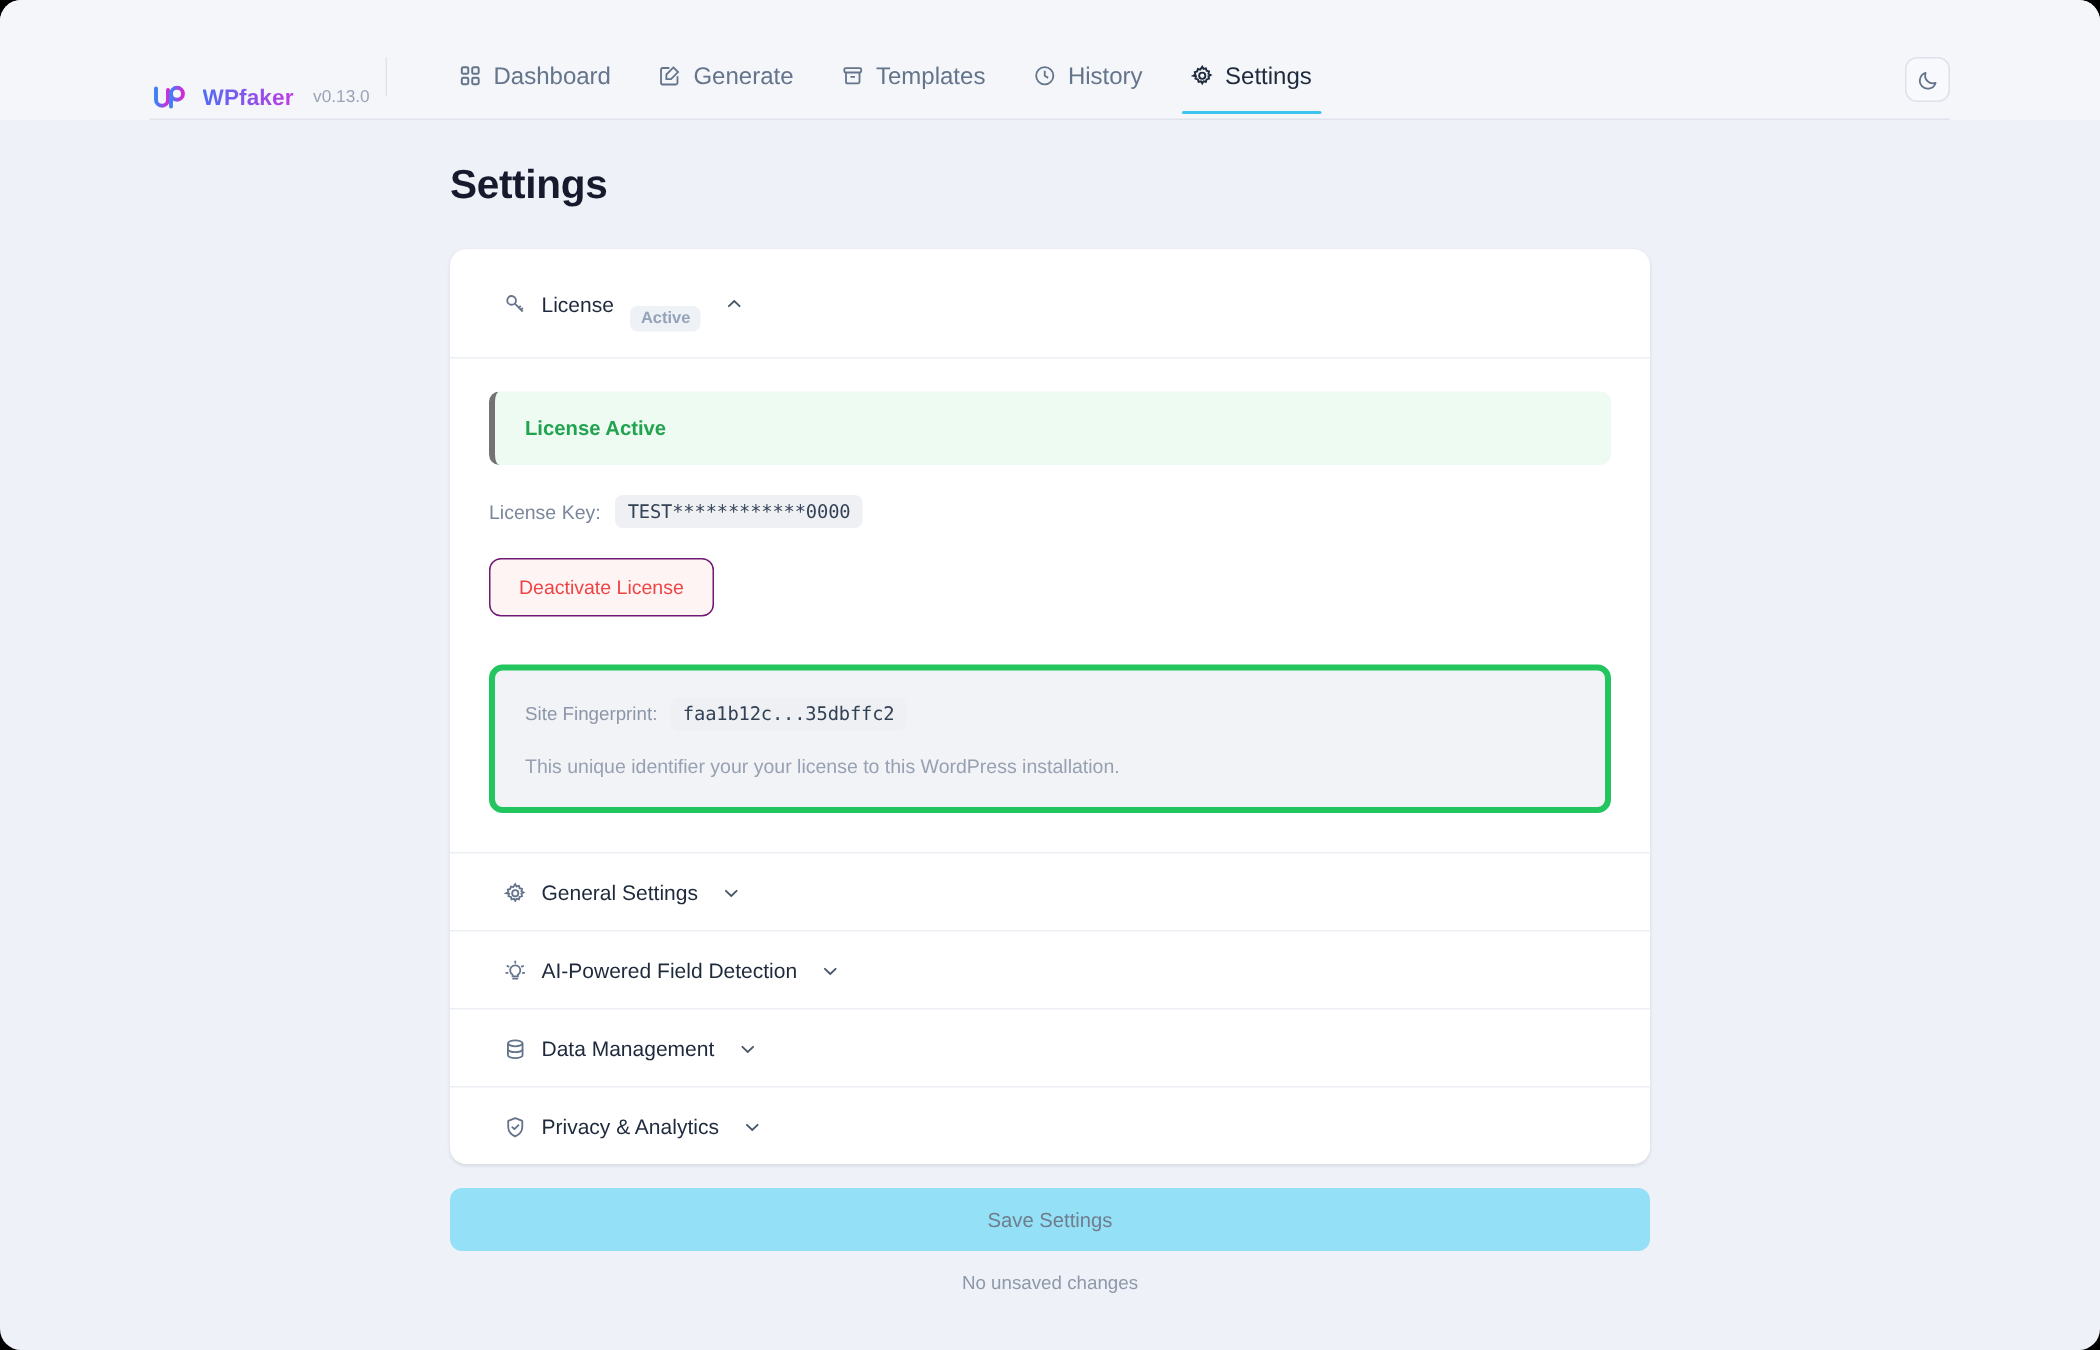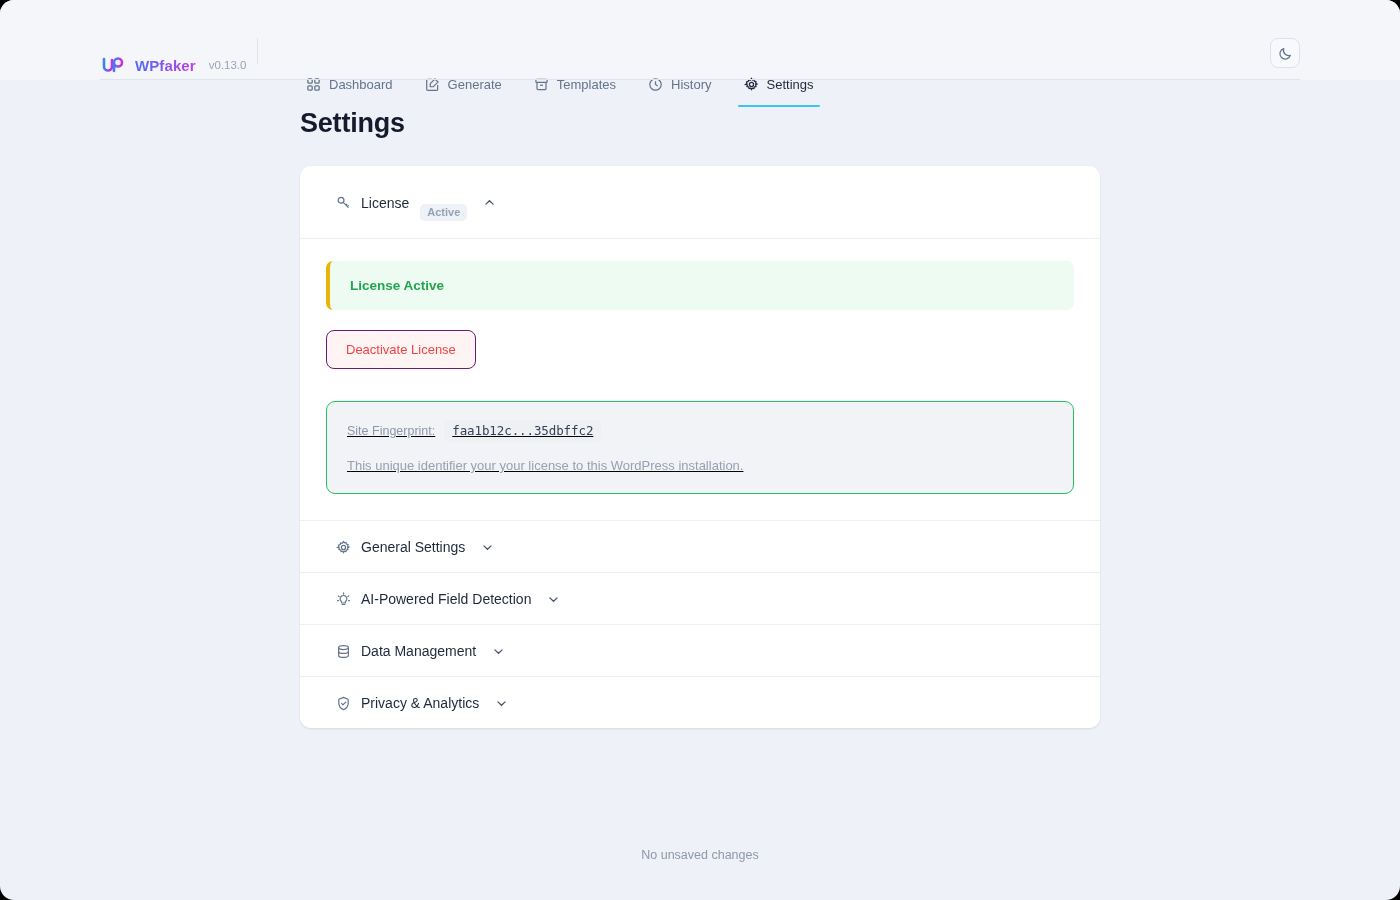--- a/index.html
+++ b/index.html
@@ -67,29 +67,27 @@
 
   #tabs {
     position: absolute;
     left: 290px; top: 36px;
     display: flex;
     align-items: flex-start;
     gap: 0px;
   }
   .tab {
     display: flex;
-    align-items: center;
     gap: 8px;
     padding: 7px 16px 15px 16px;
-    font-size: 13px;
+    font-size: 16px;
     color: #64748b;
     cursor: pointer;
     position: relative;
     white-space: nowrap;
-    margin-top: 34px;
   }
   .tab .ico { width: 15px; height: 15px; display: block; flex: none; }
   .tab.active { color: #1e293b; }
   .tab.active::after {
     content: "";
     position: absolute;
     left: 10px; right: 10px; bottom: 0;
     height: 2px;
     background: #3fc3ef;
     border-radius: 1px;
@@ -148,21 +146,21 @@
     margin-top: 20px;
   }
   .chev { width: 13px; height: 13px; display: block; color: #475569; margin-left: 6px; }
 
   .divider { height: 1px; background: #eceff4; }
 
   .sect-body { padding: 22px 26px 26px 26px; }
 
   .alert {
     background: #eefbf2;
-    border-left: 4px solid #eab308;
+    border-left: 4px solid #737373;
     border-radius: 7px;
     padding: 17px 20px;
     margin-bottom: 20px;
   }
   .alert-title { font-size: 13.5px; font-weight: bold; color: #22a34f; }
 
   .keyline {
     display: flex;
     align-items: center;
     gap: 10px;
@@ -186,24 +184,23 @@
     background: #fef4f4;
     border: 1px solid #701a75;
     border-radius: 8px;
     padding: 11px 19px;
     cursor: pointer;
   }
 
   .fingerprint {
     margin-top: 32px;
     background: #f2f3f6;
-    border: 1px solid #22c55e;
+    border: 4px solid #22c55e;
     border-radius: 9px;
     padding: 18px 20px 20px 20px;
-    text-decoration: underline;
   }
   .fp-row { display: flex; align-items: center; gap: 9px; margin-bottom: 16px; }
   .fp-label { font-size: 12.5px; color: #8d97a9; }
   .fp-note { font-size: 13px; color: #97a1b2; }
 
   #save-btn {
     position: absolute;
     left: 300px; top: 792px;
     width: 800px;
     height: 42px;
@@ -320,20 +317,24 @@
     </div>
 
     <div class="divider"></div>
 
     <div class="sect-body">
 
       <div class="alert">
         <div class="alert-title">License Active</div>
       </div>
 
+      <div class="keyline">
+        <span class="keylabel">License Key:</span>
+        <span class="mono">TEST************0000</span>
+      </div>
 
       <div class="btn-danger">Deactivate License</div>
 
       <div class="fingerprint">
         <div class="fp-row">
           <span class="fp-label">Site Fingerprint:</span>
           <span class="mono">faa1b12c...35dbffc2</span>
         </div>
         <div class="fp-note">This unique identifier your your license to this WordPress installation.</div>
       </div>
@@ -388,15 +389,16 @@
         <path d="M5.9 7.9l1.5 1.5 2.9-2.9"></path>
       </svg>
       <span class="sect-title">Privacy &amp; Analytics</span>
       <svg class="chev" viewBox="0 0 16 16" fill="none" stroke="currentColor" stroke-width="1.5" stroke-linecap="round">
         <path d="M3.6 6L8 10.2 12.4 6"></path>
       </svg>
     </div>
 
   </div>
 
+  <button id="save-btn">Save Settings</button>
   <div id="save-note">No unsaved changes</div>
 
 </div>
 
 </body></html>

